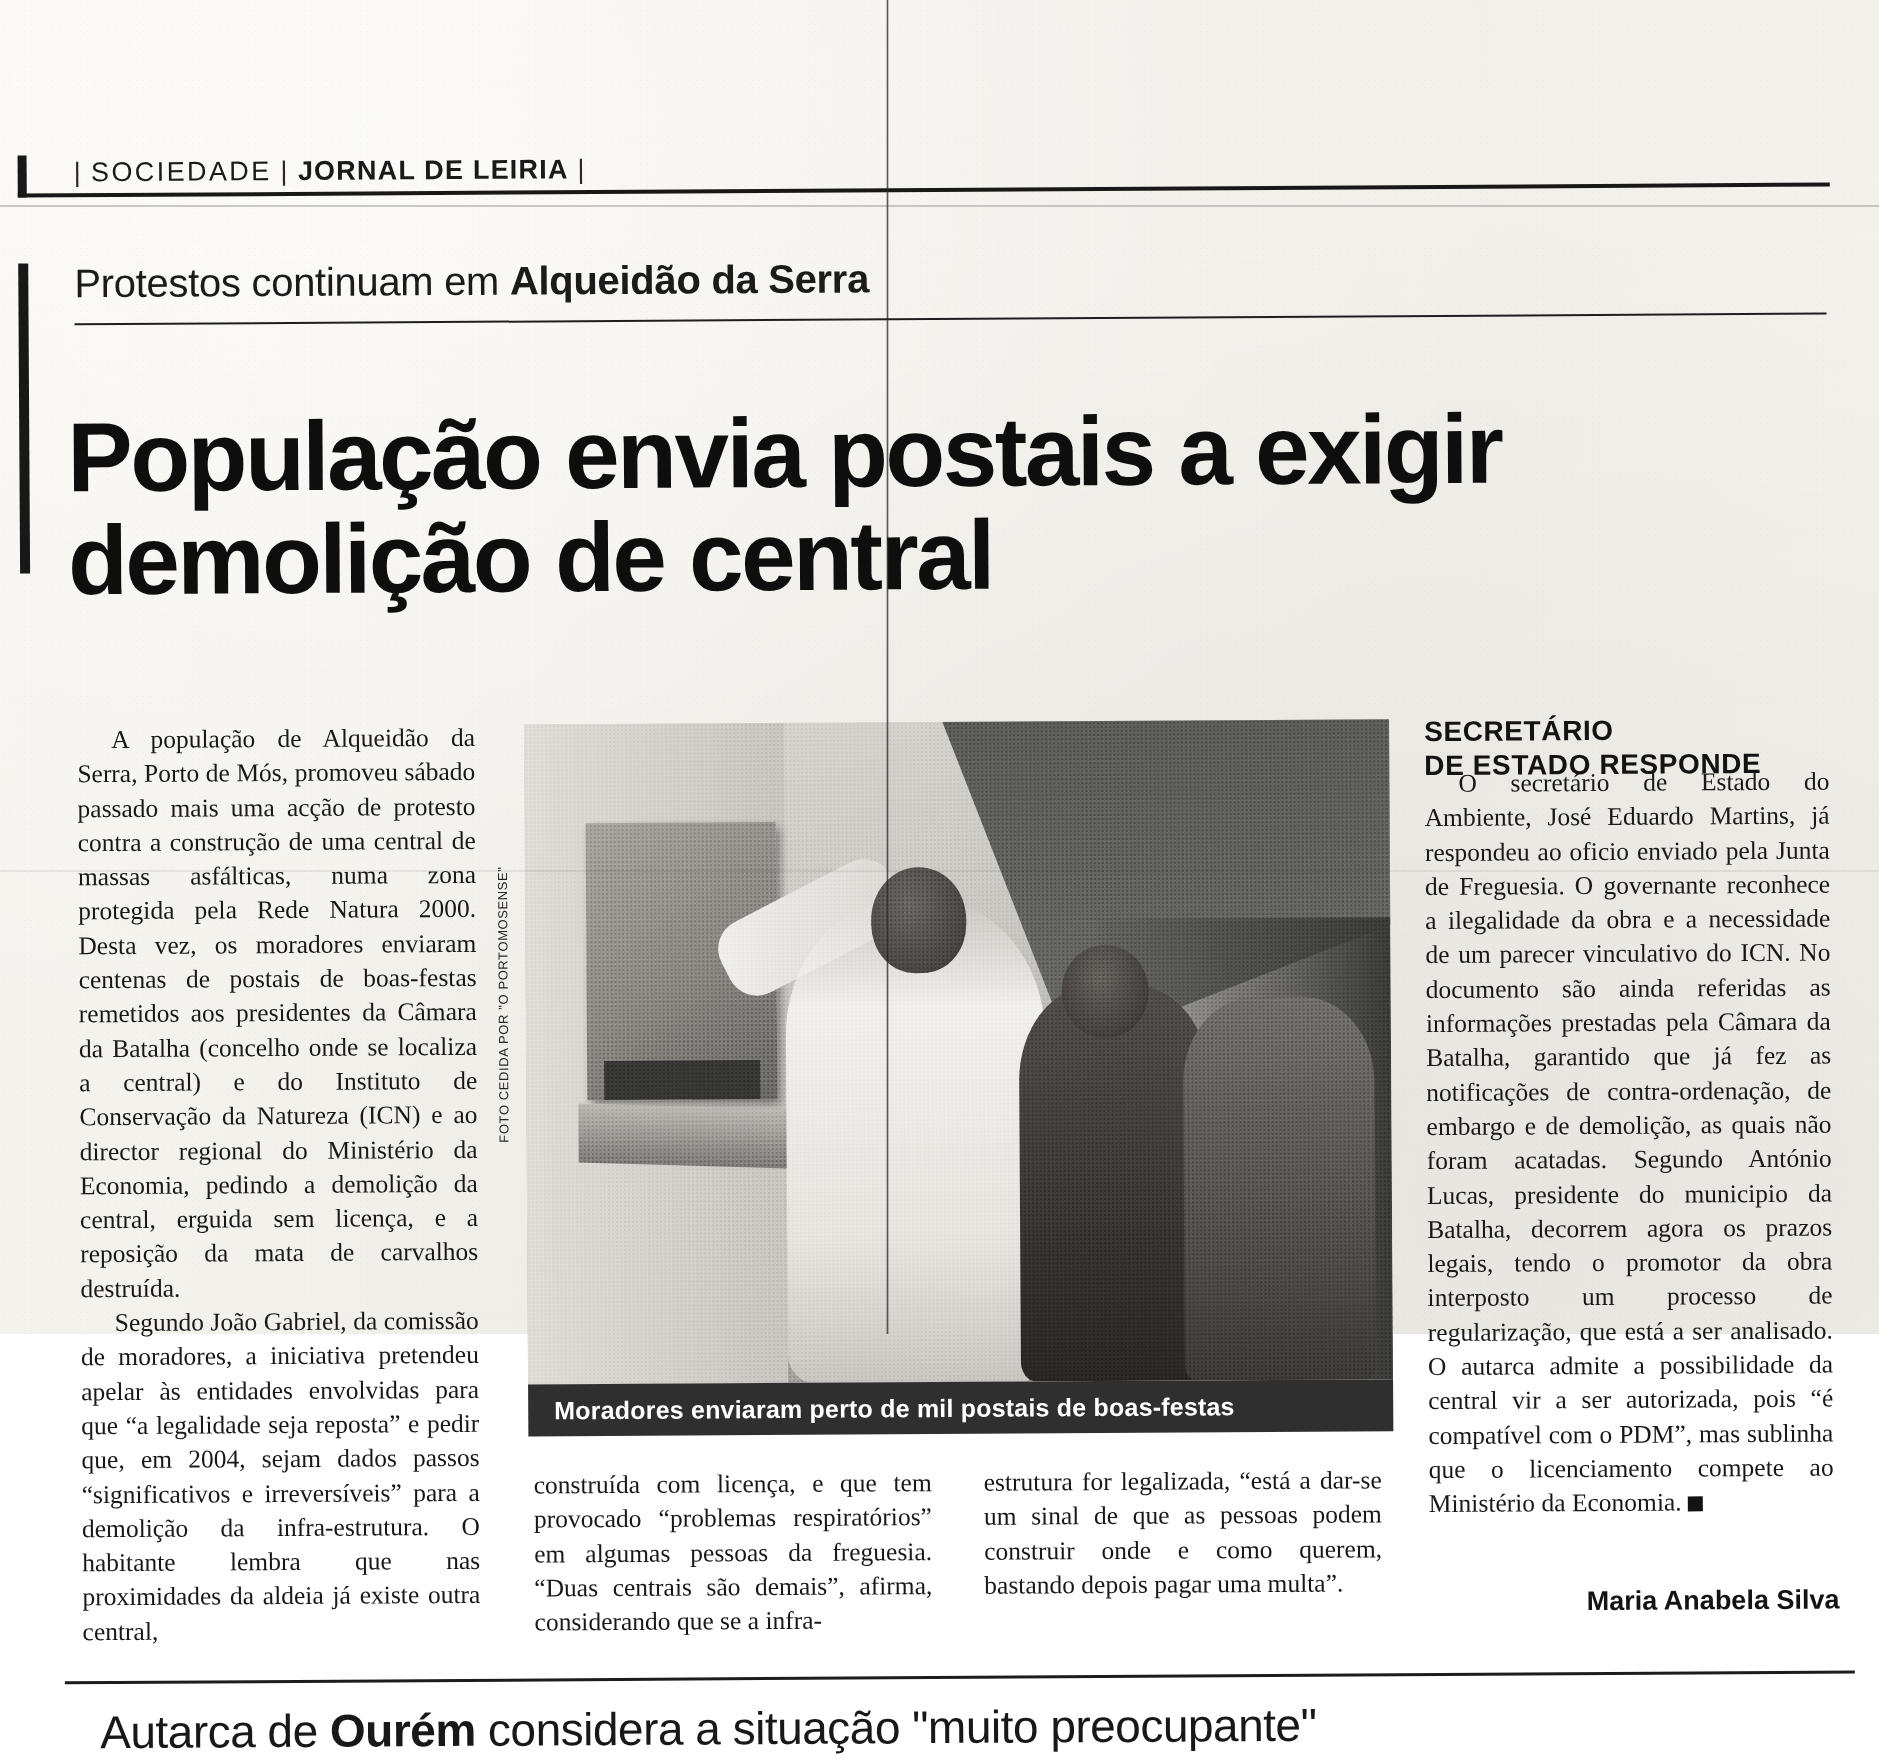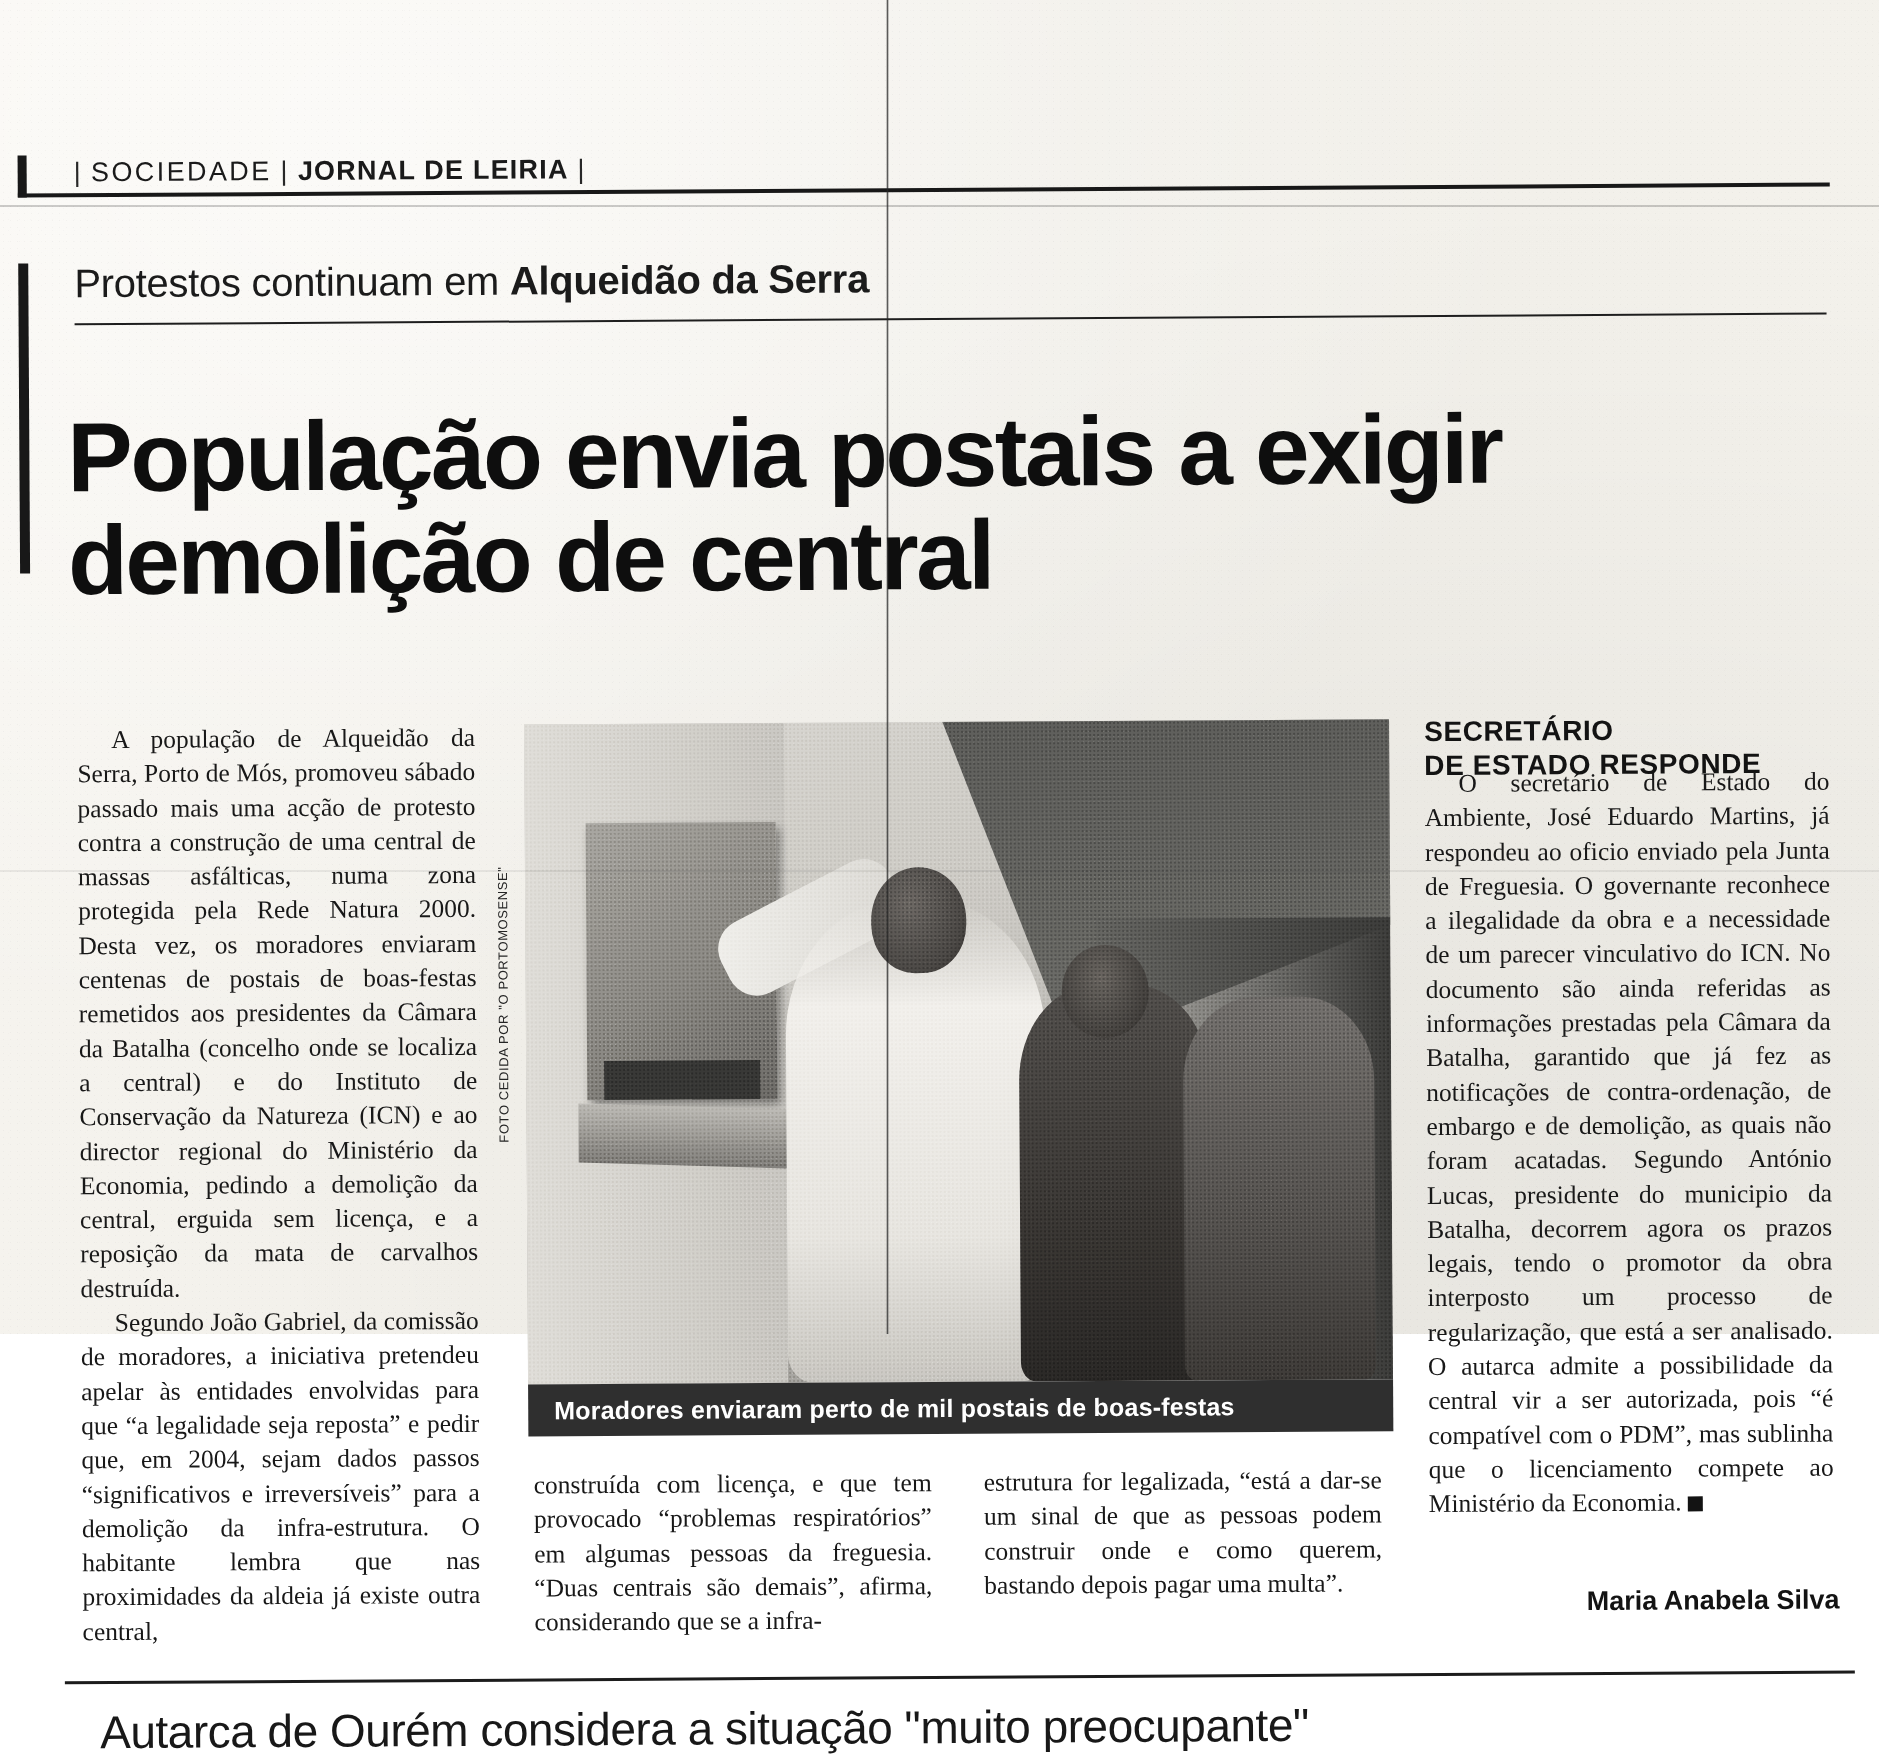--- a/index.html
+++ b/index.html
@@ -352,21 +352,21 @@
     top: 1700px;
     width: 1760px;
     font-family: "Liberation Sans", sans-serif;
     font-size: 46px;
     color: #1a1a1a;
     white-space: nowrap;
     overflow: hidden;
     height: 58px;
     letter-spacing: -0.5px;
   }
-  #bottom-teaser b { font-weight: 400; margin-top: 40px; }
+  #bottom-teaser b { font-weight: 700; margin-top: 40px; }
 </style>
 </head>
 <body>
 
 <div id="page">
   <div id="speckle"></div>
 
   <div id="content">
 
     <div id="kicker-tick"></div>

